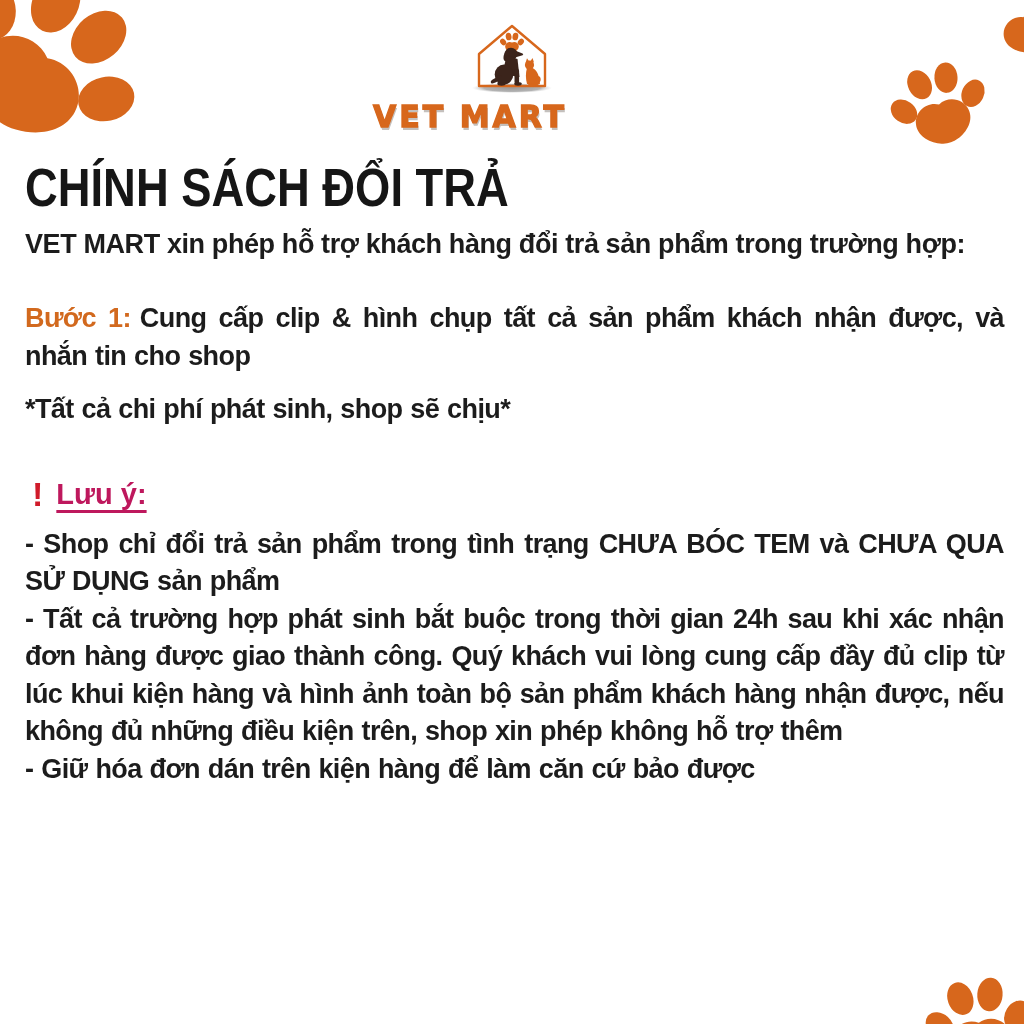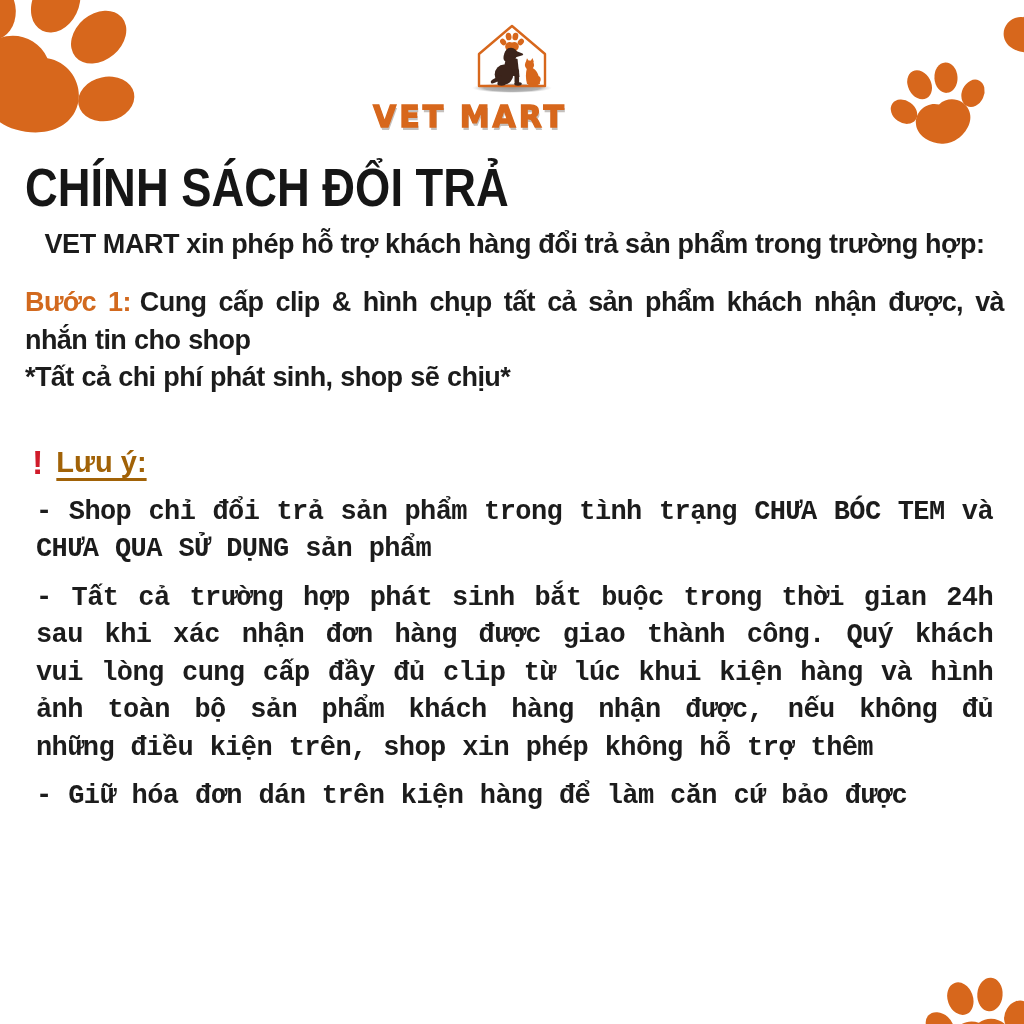--- a/index.html
+++ b/index.html
@@ -23,34 +23,34 @@
     text-shadow:1px 3px 0 rgba(125,115,108,.45);
   }
 
   
   .content{position:absolute;left:25px;right:20px;top:158px;}
   .page-title{
     font-size:54px;font-weight:700;line-height:1.1;margin:0 0 12px;
     transform:scaleX(.84);transform-origin:left center;white-space:nowrap;
     color:#161616;letter-spacing:0;
   }
-  .intro{font-size:27px;font-weight:700;margin:0 0 24px;letter-spacing:-0.4px;text-align:center;}
+  .intro{font-size:27px;font-weight:700;margin:0 0 40px;letter-spacing:-0.4px;}
   .block{
     font-size:27px;line-height:37.5px;font-weight:700;margin:0;
     text-align:justify;letter-spacing:-0.6px;word-spacing:1px;
   }
   .step-label{color:#D2691E;margin-right:9px;}
-  .fee{margin:0 0 46px;}
+  .fee{margin:16px 0 46px;}
   .note-header{margin:0 0 12px;padding-left:7px;font-size:29px;font-weight:700;}
   .bang{color:#D01B2A;font-size:34px;font-weight:700;margin-right:13px;vertical-align:-2px;}
   .note-label{
-    color:#a16207;text-decoration:underline;
+    color:#be185d;text-decoration:underline;
     text-decoration-thickness:2.5px;text-underline-offset:6px;
   }
-  .note-item{margin:11px;font-family:Liberation Mono, monospace;}
+  .note-item{margin:0;}
 </style>
 </head>
 <body>
 
 <svg width="0" height="0" style="position:absolute" aria-hidden="true">
   <defs>
     <path id="pad" d="M50 52 C39 46 26 53 24 64 C22 75 31 84 41 88 C47 90.5 53 90.5 59 88 C69 84 78 75 76 64 C74 53 61 46 50 52 Z"></path>
     <g id="paw">
       <ellipse cx="16" cy="50" rx="10.5" ry="13.5" transform="rotate(-40 16 50)"></ellipse>
       <ellipse cx="37" cy="29" rx="11" ry="14.5" transform="rotate(-12 37 29)"></ellipse>

